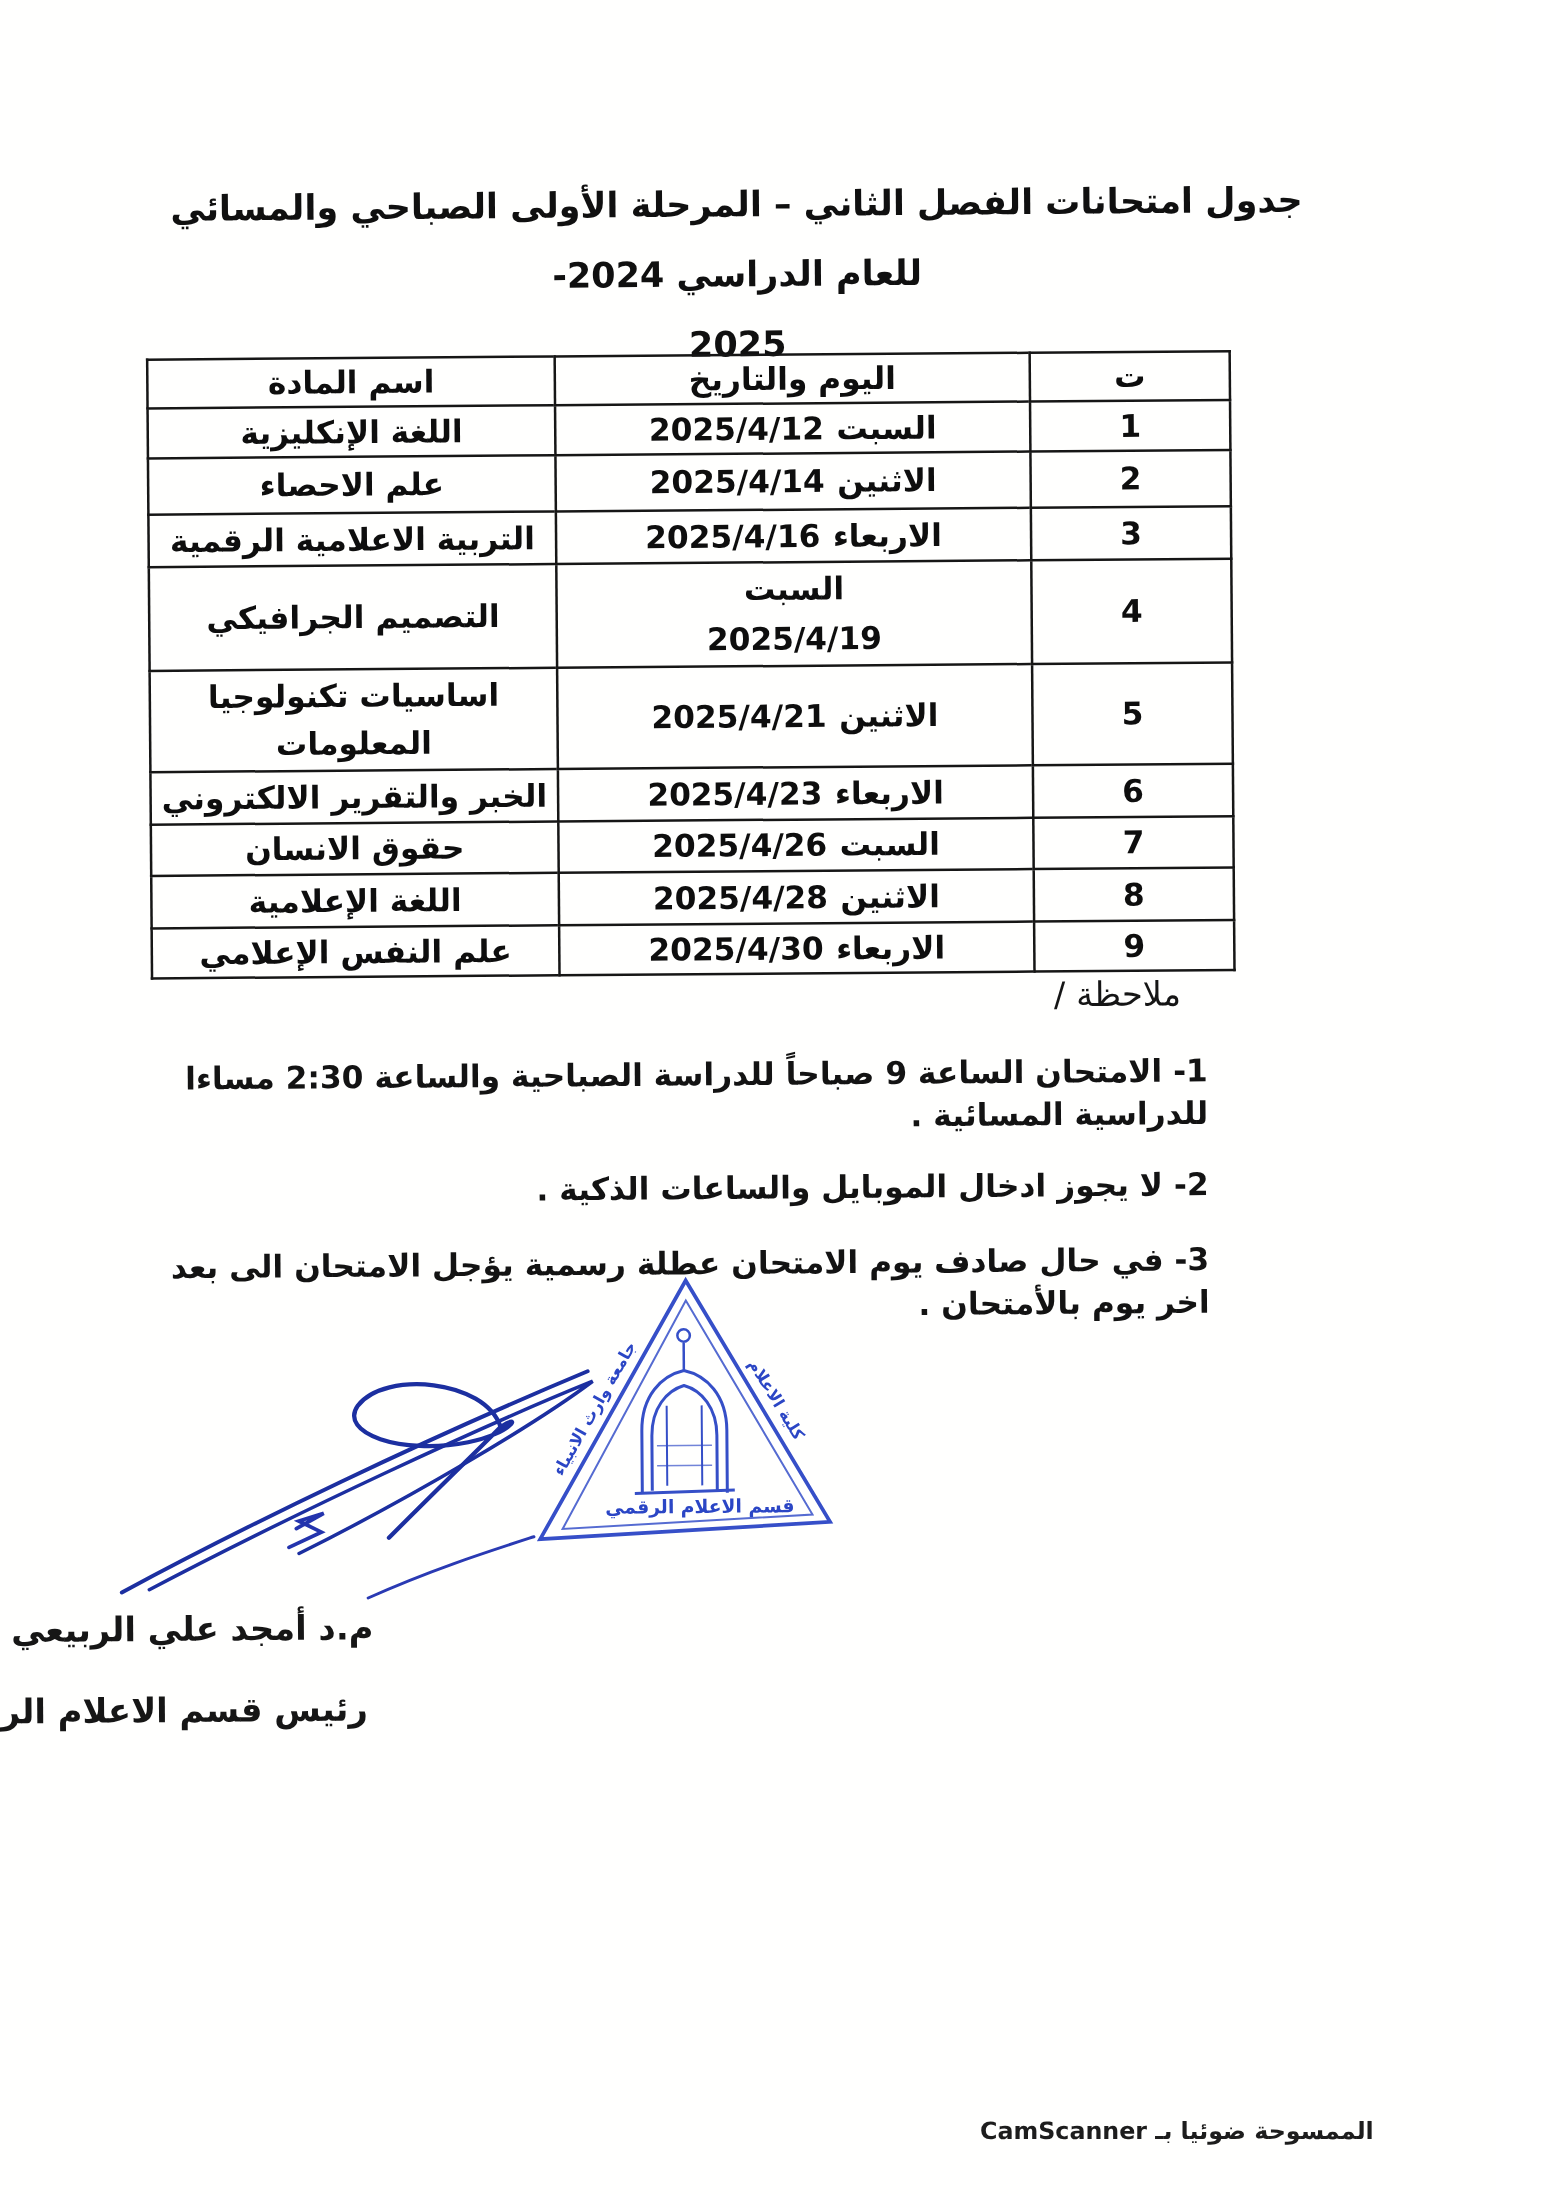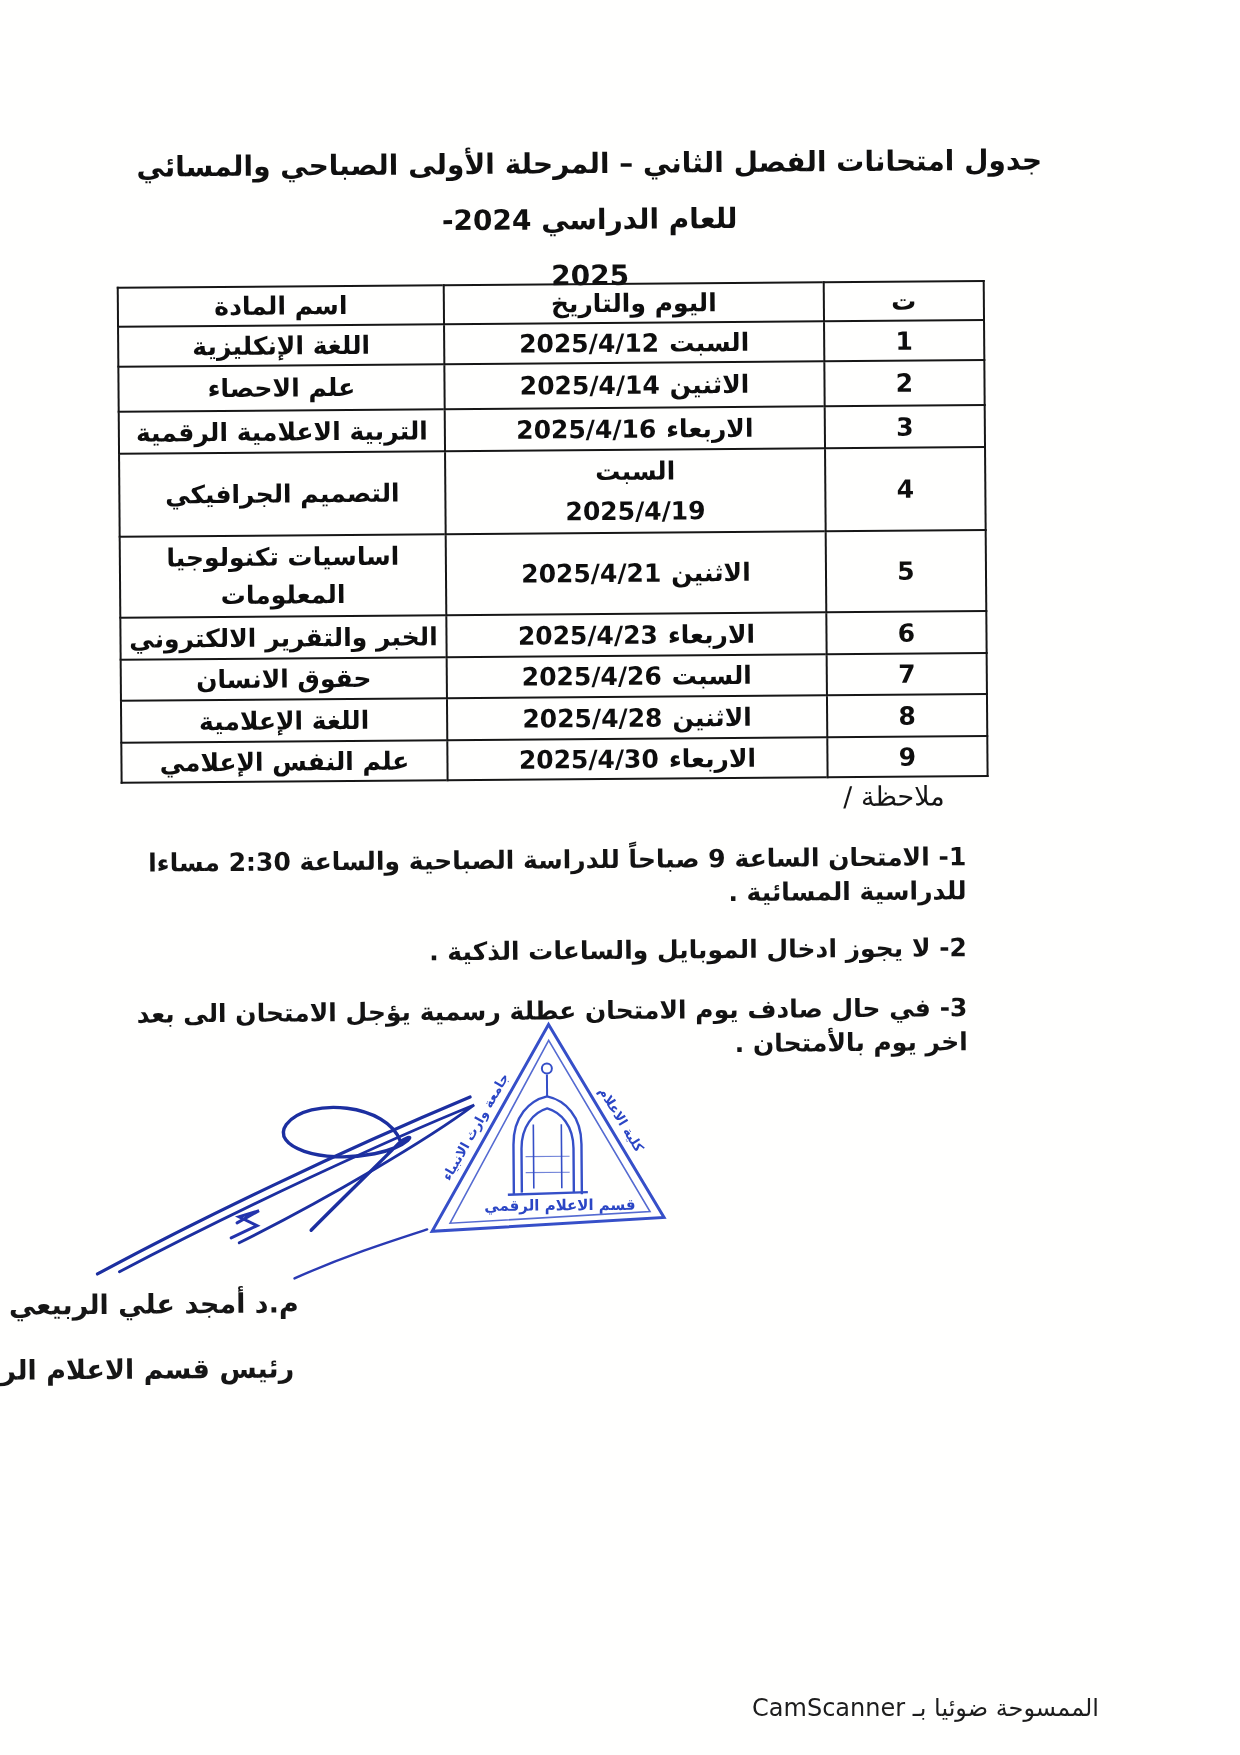--- a/index.html
+++ b/index.html
@@ -74,21 +74,21 @@
     position:absolute;top:1285px;right:903px;white-space:nowrap;
     direction:rtl;font-weight:bold;font-size:27px;color:#161616;
   }
   .sig-title{
     position:absolute;top:1350px;right:908px;white-space:nowrap;
     direction:rtl;font-weight:bold;font-size:27px;color:#161616;
   }
   
   .scan-footer{
     position:absolute;top:1694px;right:98px;
-    direction:rtl;font-size:24px;color:#1d1d1d;font-weight:normal;
+    direction:rtl;font-size:19px;color:#1d1d1d;font-weight:bold;
     white-space:nowrap;
   }
 </style>
 </head>
 <body>
 
 <div class="sheet">
   <div class="content">
 
     <div class="doc-title">

